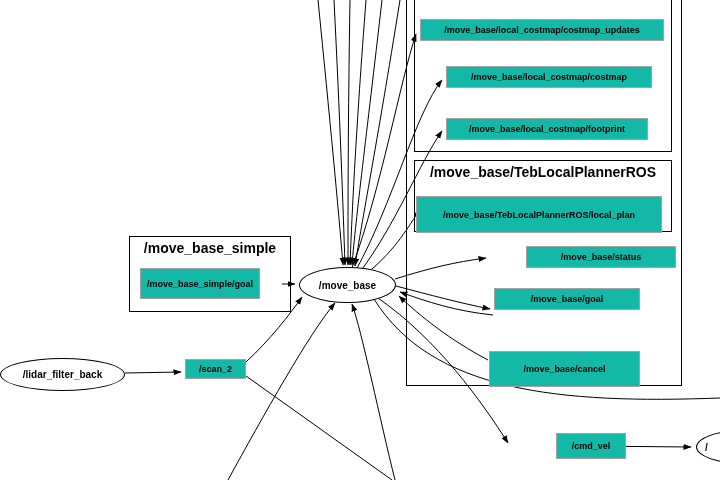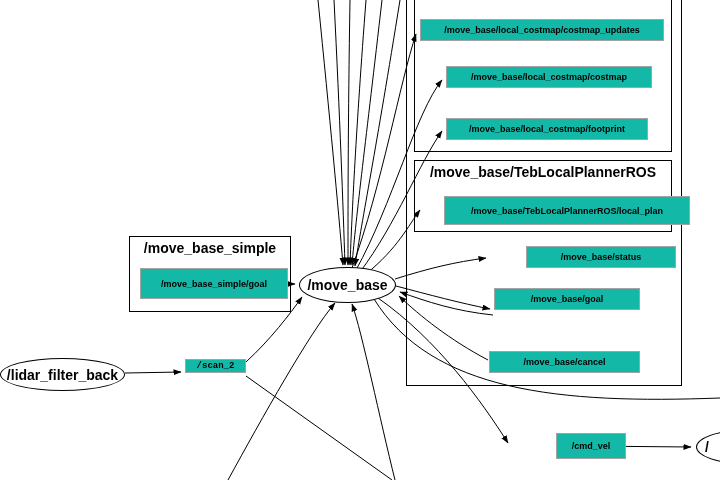--- a/index.html
+++ b/index.html
@@ -18,21 +18,21 @@
     font-weight:bold;font-size:14px;color:#000;white-space:nowrap;
   }
   .topic{
     position:absolute;border:1px solid #a3a3a3;background:#14b8a6;
     box-sizing:border-box;display:flex;align-items:center;justify-content:center;
     font-weight:bold;font-size:9px;color:#000;white-space:nowrap;
   }
   .node{
     position:absolute;border:1px solid #000;background:#ffffff;border-radius:50%;
     box-sizing:border-box;display:flex;align-items:center;justify-content:center;
-    font-weight:bold;font-size:14px;color:#000;white-space:nowrap;
+    font-weight:bold;font-size:10px;color:#000;white-space:nowrap;
   }
   path.edge{fill:none;stroke:#000;stroke-width:1;}
 </style>
 </head>
 <body>
 
 <div id="graph">
 
   <svg id="edges" viewBox="0 0 720 480">
     <defs>
@@ -82,31 +82,31 @@
   <div class="grp" style="left:129px;top:236px;width:162px;height:76px;">
     <div class="grp-label">/move_base_simple</div>
   </div>
 
   <div class="topic" style="left:420px;top:19px;width:244px;height:22px;">/move_base/local_costmap/costmap_updates</div>
 
   <div class="topic" style="left:446px;top:66px;width:206px;height:22px;">/move_base/local_costmap/costmap</div>
 
   <div class="topic" style="left:446px;top:118px;width:202px;height:22px;">/move_base/local_costmap/footprint</div>
 
-  <div class="topic" style="left:444px;top:196px;width:246px;height:29px;">/move_base/TebLocalPlannerROS/local_plan</div>
+  <div class="topic" style="left:416px;top:196px;width:246px;height:37px;">/move_base/TebLocalPlannerROS/local_plan</div>
 
   <div class="topic" style="left:490px;top:246px;width:150px;height:22px;margin-left:36px;">/move_base/status</div>
 
   <div class="topic" style="left:494px;top:288px;width:146px;height:22px;">/move_base/goal</div>
 
-  <div class="topic" style="left:489px;top:351px;width:151px;height:22px;">/move_base/cancel</div>
+  <div class="topic" style="left:489px;top:351px;width:151px;height:36px;">/move_base/cancel</div>
 
-  <div class="topic" style="left:140px;top:268px;width:148px;height:31px;">/move_base_simple/goal</div>
+  <div class="topic" style="left:140px;top:268px;width:120px;height:31px;">/move_base_simple/goal</div>
 
-  <div class="topic" style="left:185px;top:359px;width:61px;height:14px;font-family:Liberation Mono, monospace;">/scan_2</div>
+  <div class="topic" style="left:185px;top:359px;width:61px;height:20px;">/scan_2</div>
 
   <div class="topic" style="left:511px;top:433px;width:70px;height:26px;margin-left:45px;">/cmd_vel</div>
 
   <div class="node" style="left:299px;top:267px;width:97px;height:36px;">/move_base</div>
 
   <div class="node" style="left:0px;top:358px;width:125px;height:33px;">/lidar_filter_back</div>
 
   <div class="node" style="left:696px;top:430px;width:96px;height:34px;justify-content:flex-start;padding-left:8px;">/</div>
 
 </div>

